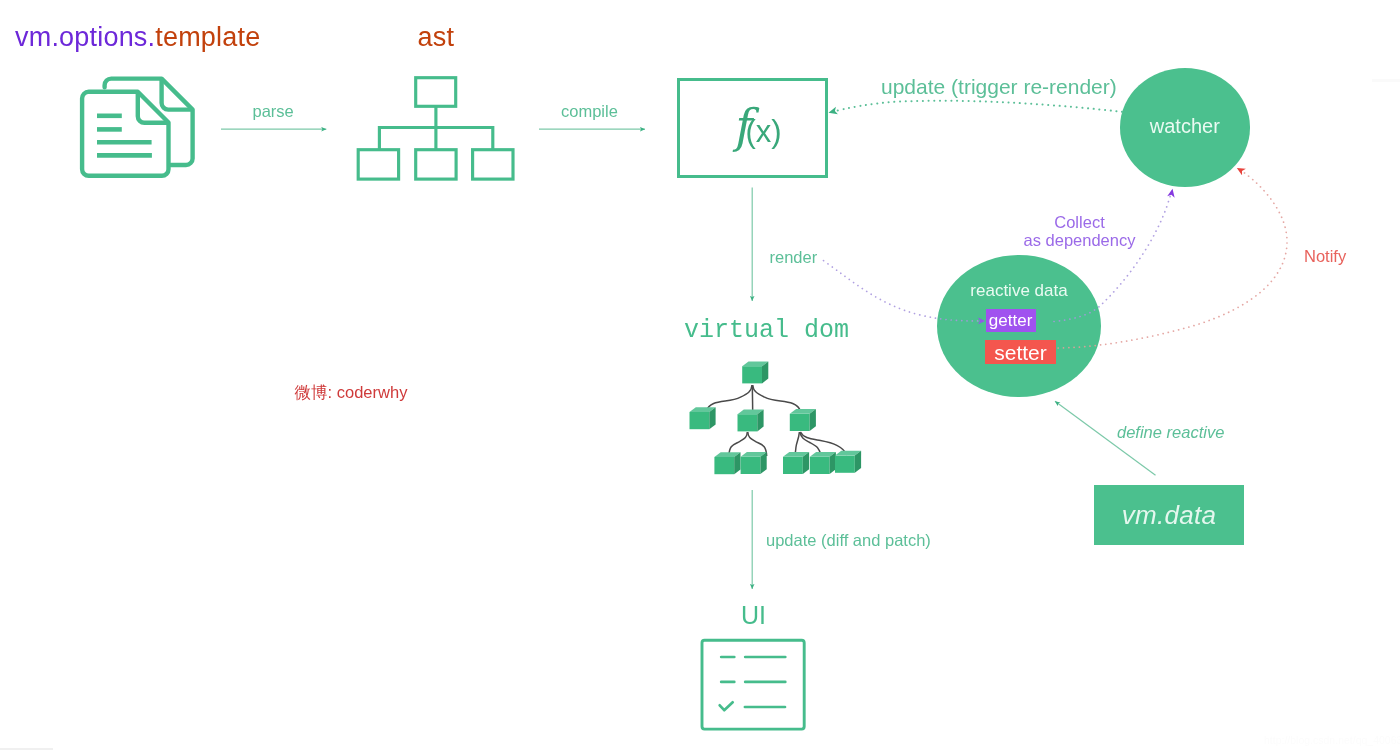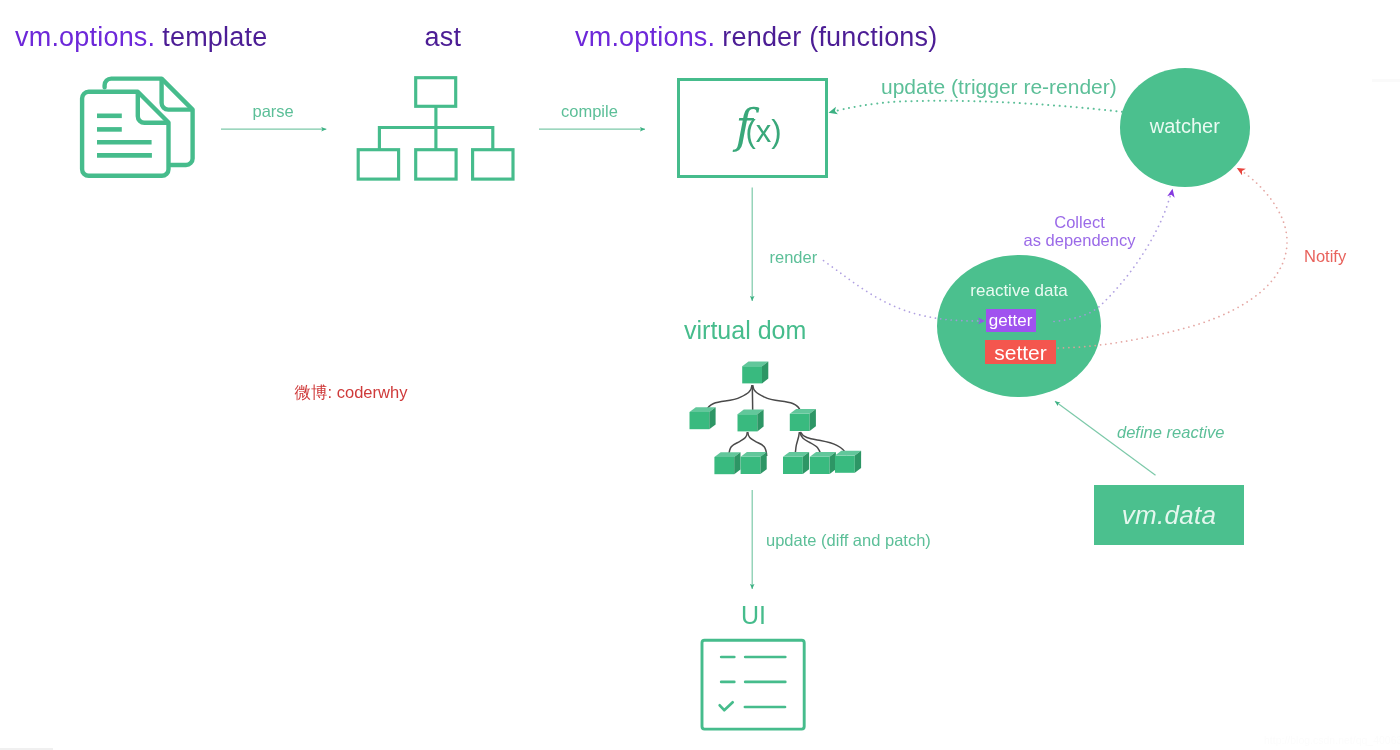--- a/index.html
+++ b/index.html
@@ -6,21 +6,21 @@
   html,body{margin:0;padding:0;}
   body{width:1400px;height:750px;background:#ffffff;overflow:hidden;
        font-family:"Liberation Sans",sans-serif;position:relative;
        -webkit-font-smoothing:antialiased;}
   #stage{position:absolute;left:0;top:0;width:1400px;height:750px;}
   svg.layer{position:absolute;left:0;top:0;width:1400px;height:750px;overflow:visible;pointer-events:none;z-index:2;}
 
   
   .heading{position:absolute;font-size:27px;letter-spacing:.2px;white-space:nowrap;line-height:1;}
   .heading .dim{color:#6d28d9;}
-  .heading .acc{color:#4c1d95;margin-left:7px;}
+  .heading .acc{color:#c2410c;}
 
   
   .lbl{position:absolute;font-size:16px;color:#5cbf98;white-space:nowrap;line-height:1.18;z-index:4;}
   .lbl.purple{color:#9b6ae8;}
   .lbl.red{color:#e8625c;}
 
   
   .nodetitle{position:absolute;font-size:25px;color:#46bc8c;white-space:nowrap;line-height:1;z-index:3;}
 
   
@@ -52,23 +52,20 @@
 </head>
 <body>
 
 <div id="stage">
 
   <div class="heading" style="left:15px;top:23.5px;">
     <span class="dim">vm.options.</span><span class="acc">template</span>
   </div>
   <div class="heading" style="left:417.5px;top:23.5px;">
     <span class="acc">ast</span>
-  </div>
-  <div class="heading" style="left:575px;top:23.5px;">
-    <span class="dim">vm.options.</span><span class="acc">render (functions)</span>
   </div>
 
   <svg class="layer" viewBox="0 0 1400 750">
     <defs>
       <marker id="ah" markerWidth="10" markerHeight="9" refX="9" refY="4.2" orient="auto" markerUnits="userSpaceOnUse">
         <path d="M0.3,0.3 L9,4.2 L0.3,8.1 L2.4,4.2 Z" fill="#3cb183"></path>
       </marker>
       <marker id="ahp" markerWidth="10" markerHeight="9" refX="8.4" refY="4" orient="auto" markerUnits="userSpaceOnUse">
         <path d="M0.3,0.2 L8.6,4 L0.3,7.8 L2.6,4 Z" fill="#8639e0"></path>
       </marker>
@@ -209,21 +206,21 @@
     </g>
 
     <g>
       <path d="M823.5,260.6 C856,284 880,305 920,315 C945,321 965,321 985,320.9" fill="none" stroke="#a796de" stroke-width="1.7" stroke-dasharray="0.1 5.2" stroke-linecap="round" stroke-opacity="0.9" marker-end="url(#ahp2)"></path>
     </g>
   </svg>
 
   <div class="fxbox" style="left:676.8px;top:77.8px;width:151.6px;height:100px;border-width:3.6px;"></div>
   <div class="fxtext" style="left:735.5px;top:103px;text-align:right;"><span class="fxf">f</span><span class="fxa">(x)</span></div>
 
-  <div class="nodetitle" style="left:684px;top:317.5px;">virtual dom</div>
+  <div class="nodetitle" style="left:684px;top:317.5px;font-family:Liberation Mono, monospace;">virtual dom</div>
 
   <div class="nodetitle" style="left:741px;top:602.5px;">UI</div>
 
   <div class="circle" style="left:1119.7px;top:68.2px;width:130.2px;height:118.7px;"></div>
   <div class="ctext" style="left:1119.7px;top:116px;width:130.2px;text-align:center;font-size:20px;">watcher</div>
 
   <div class="ellipse" style="left:937px;top:255px;width:164px;height:142px;"></div>
   <div class="ctext" style="left:937px;top:282px;width:164px;text-align:center;font-size:17px;">reactive data</div>
   <div class="chip" style="left:985.6px;top:309px;width:50px;height:23.4px;background:#a052ef;font-size:17px;">
       <span>getter</span>

